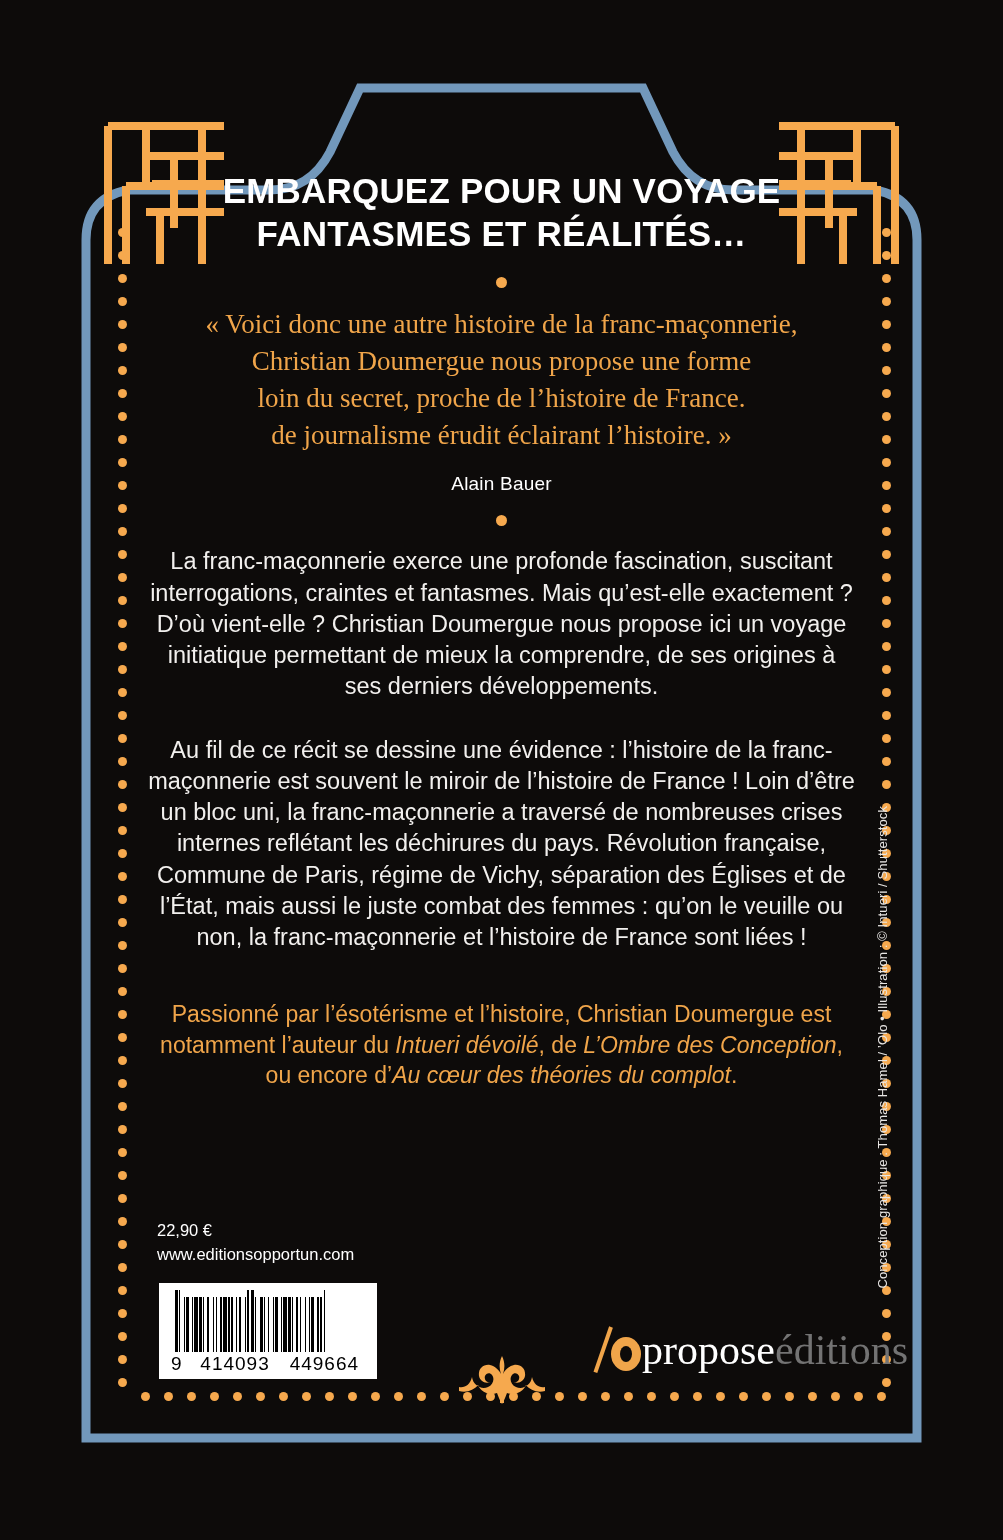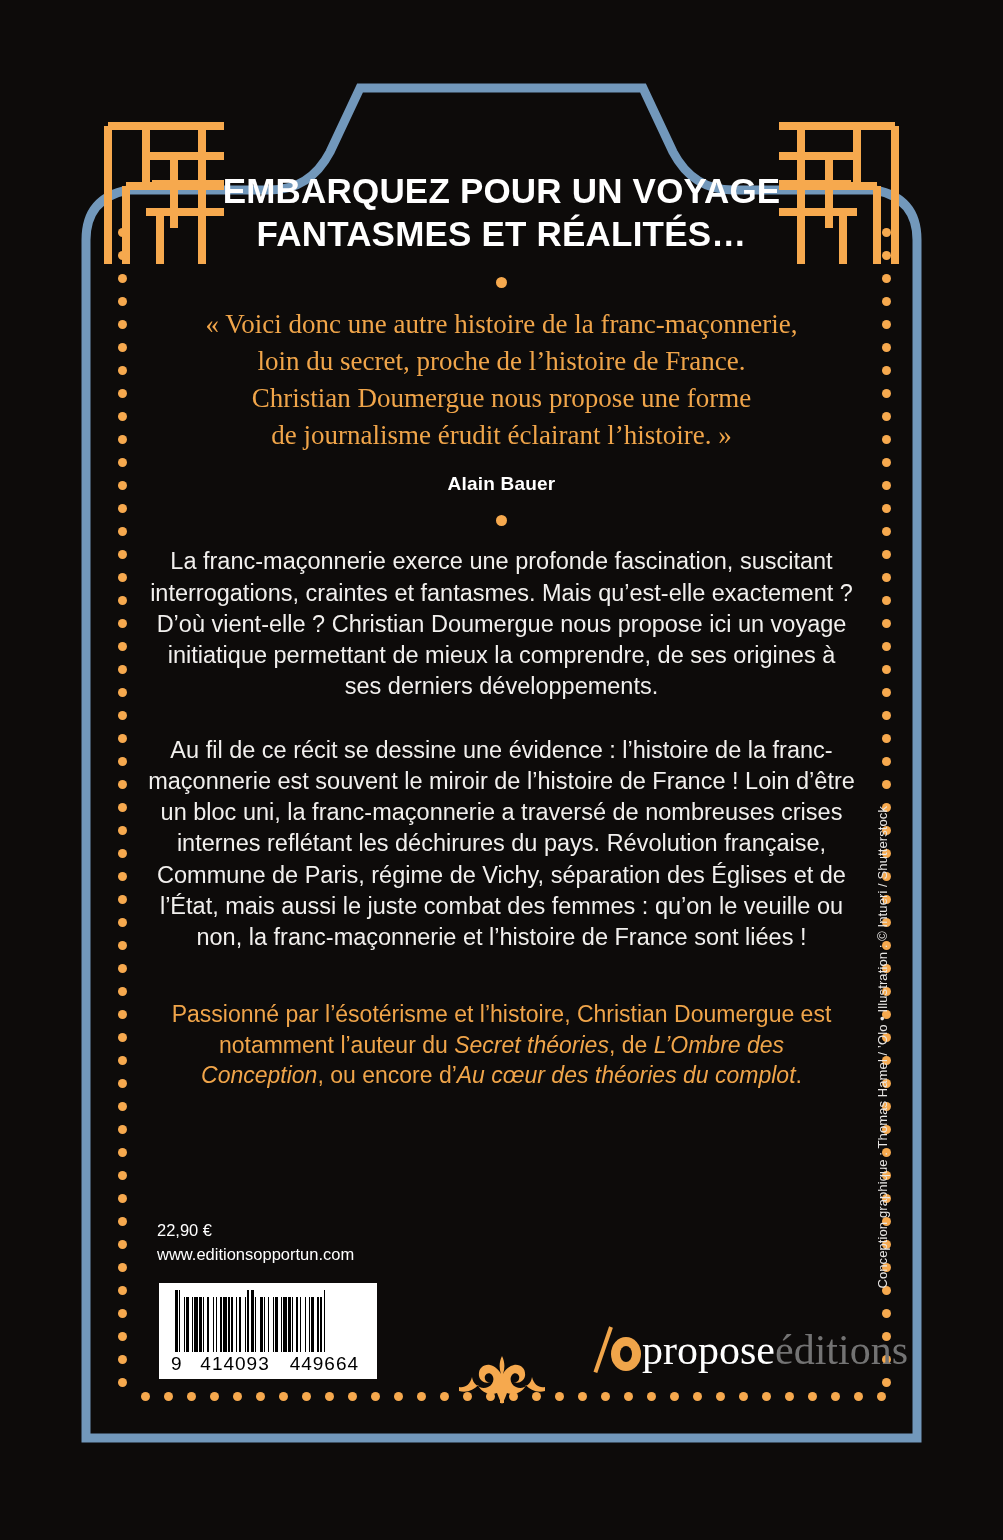--- a/index.html
+++ b/index.html
@@ -59,21 +59,21 @@
     color:#f0a54a;
     font-family:"Liberation Serif", serif;
     font-size:27px;
     line-height:1.36;
     padding:0 10px;
   }
 
   .quote-author {
     color:#ffffff;
     font-size:19px;
-    font-weight:bold;
+    font-weight:normal;
     margin-top:20px;
     letter-spacing:0.2px;
   }
 
   .body-block { margin-top:8px; }
 
   .body-para {
     color:#f2f0ee;
     font-size:23.5px;
     line-height:1.33;
@@ -357,35 +357,35 @@
 
     <div class="headline">
       <div>EMBARQUEZ POUR UN VOYAGE</div>
       <div>FANTASMES ET RÉALITÉS…</div>
     </div>
 
     <div class="sep-dot"></div>
 
     <div class="quote">
       <div>« Voici donc une autre histoire de la franc-maçonnerie,</div>
+      <div>Christian Doumergue nous propose une forme</div>
       <div>loin du secret, proche de l’histoire de France.</div>
-      <div>Christian Doumergue nous propose une forme</div>
       <div>de journalisme érudit éclairant l’histoire. »</div>
     </div>
 
     <div class="quote-author">Alain Bauer</div>
 
     <div class="sep-dot" style="margin:20px auto 20px auto;"></div>
 
     <div class="body-block">
       <p class="body-para">La franc-maçonnerie exerce une profonde fascination, suscitant interrogations, craintes et fantasmes. Mais qu’est-elle exactement ? D’où vient-elle ? Christian Doumergue nous propose ici un voyage initiatique permettant de mieux la comprendre, de ses origines à ses derniers développements.</p>
       <p class="body-para">Au fil de ce récit se dessine une évidence : l’histoire de la franc-maçonnerie est souvent le miroir de l’histoire de France ! Loin d’être un bloc uni, la franc-maçonnerie a traversé de nombreuses crises internes reflétant les déchirures du pays. Révolution française, Commune de Paris, régime de Vichy, séparation des Églises et de l’État, mais aussi le juste combat des femmes : qu’on le veuille ou non, la franc-maçonnerie et l’histoire de France sont liées !</p>
     </div>
 
-    <p class="bio"><span>Passionné par l’ésotérisme et l’histoire, Christian Doumergue est notamment l’auteur du </span><i>Secret théories</i><span>, de </span><i>L’Ombre des Conception</i><span>, ou encore d’</span><i>Au cœur des théories du complot</i><span>.</span></p>
+    <p class="bio"><span>Passionné par l’ésotérisme et l’histoire, Christian Doumergue est notamment l’auteur du </span><i>Intueri dévoilé</i><span>, de </span><i>L’Ombre des Conception</i><span>, ou encore d’</span><i>Au cœur des théories du complot</i><span>.</span></p>
 
   </div>
 
   <div class="price-block">
     <div>22,90 €</div>
     <div>www.editionsopportun.com</div>
   </div>
 
   <div class="barcode">
     <div class="bars" id="bars">

